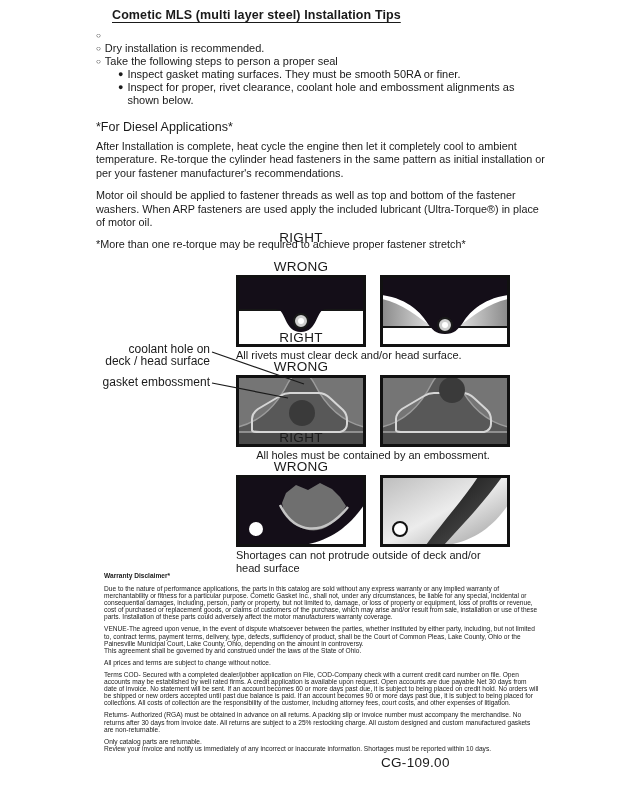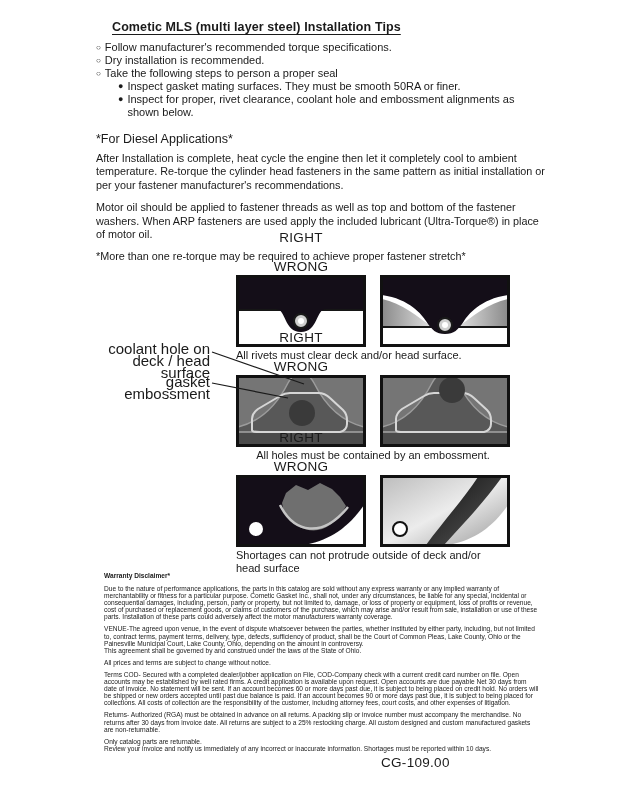--- a/index.html
+++ b/index.html
@@ -2,21 +2,21 @@
 <html><head>
 <meta charset="utf-8">
 <style>
   html,body{margin:0;padding:0;background:#e8e8e8;}
   .page{
     position:relative;width:618px;height:800px;background:#ffffff;
     font-family:"Liberation Sans",sans-serif;color:#1a1a1a;overflow:hidden;
     margin:0 auto;
   }
   
-  .intro{position:absolute;left:96px;top:20px;width:452px;}
+  .intro{position:absolute;left:96px;top:8px;width:452px;}
   .doc-title{
     font-size:12.5px;font-weight:bold;margin:0 0 7px 16px;
     text-decoration:underline;text-underline-offset:3px;letter-spacing:.1px;
   }
   .bullet-row{font-size:11px;line-height:13px;display:flex;}
   .dot{font-size:8px;line-height:13px;margin-right:4px;}
   .sub{margin-left:22px;}
   .sub .dot{font-size:9px;}
   .diesel-heading{font-size:12.5px;font-weight:normal;margin:13px 0 6px 0;}
   .para{font-size:10.8px;line-height:13.4px;margin:0 0 9px 0;}
@@ -24,21 +24,21 @@
   .fig{position:absolute;left:236px;width:274px;}
   .fig1{top:230px;} .fig2{top:330px;} .fig3{top:430px;}
   .fig-labels{display:flex;gap:14px;margin-bottom:1px;flex-direction:column;}
   .fig-labels span{width:130px;text-align:center;font-size:13.5px;letter-spacing:.3px;}
   .fig-boxes{display:flex;gap:14px;}
   .fig-caption{font-size:11px;font-weight:normal;margin-top:2px;line-height:12.5px;}
   .fig2 .fig-caption{text-align:center;}
   .fig3 .fig-caption{width:252px;}
   svg.diag{display:block;}
   
-  .anno{position:absolute;text-align:right;font-size:15px;line-height:12px;color:#1a1a1a;}
+  .anno{position:absolute;text-align:right;font-size:12px;line-height:12px;color:#1a1a1a;}
   .anno-coolant{left:96px;top:343px;width:114px;}
   .anno-emboss{left:82px;top:376px;width:128px;}
   .leads{position:absolute;left:210px;top:346px;}
   
   .warranty{position:absolute;left:104px;top:572px;width:437px;}
   .w-head{font-size:6.6px;font-weight:bold;margin:0 0 6px 0;}
   .wd{font-size:6.6px;line-height:7.1px;margin:0 0 5px 0;}
   .wd.tight{margin:0;}
   
   .page-code{position:absolute;left:381px;top:755px;font-size:13.5px;letter-spacing:.3px;}
@@ -46,21 +46,20 @@
 </head>
 <body>
 
 <div class="page">
 
   <div class="intro">
     <h1 class="doc-title">Cometic MLS (multi layer steel) Installation Tips</h1>
 
     <div class="bullet-row">
       <span class="dot">○</span>
-      <span>Follow manufacturer's recommended torque specifications.</span>
     </div>
     <div class="bullet-row">
       <span class="dot">○</span>
       <span>Dry installation is recommended.</span>
     </div>
     <div class="bullet-row">
       <span class="dot">○</span>
       <span>Take the following steps to person a proper seal</span>
     </div>
     <div class="bullet-row sub">

